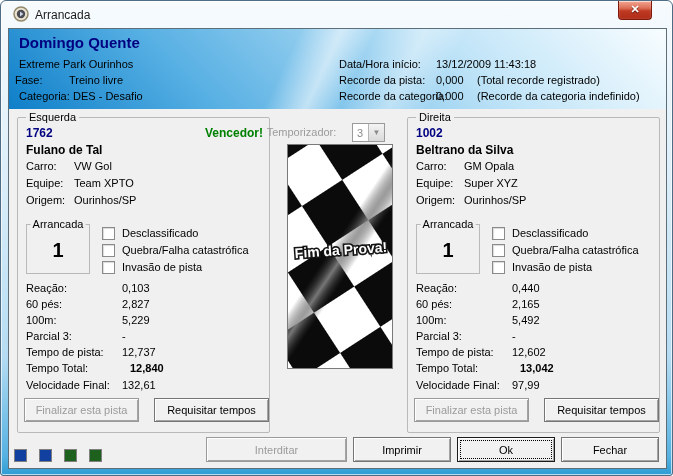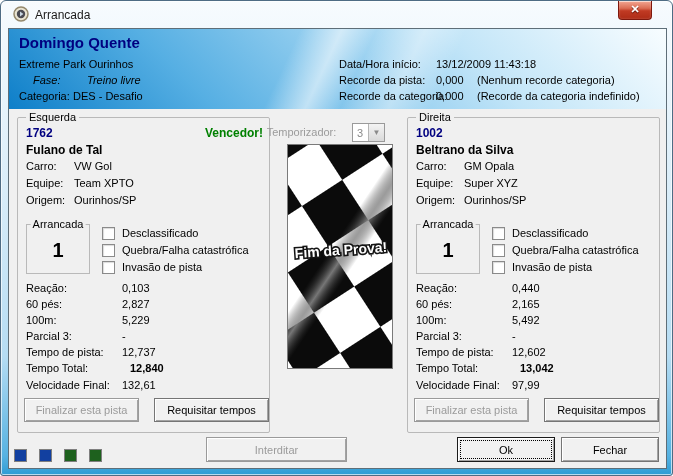--- a/index.html
+++ b/index.html
@@ -101,37 +101,37 @@
       <span>✕</span>
     </div>
   </div>
 
   <div class="client">
 
     <div class="banner">
       <div class="event-title">Domingo Quente</div>
       <div class="venue">Extreme Park Ourinhos</div>
 
-      <div class="brow" style="left:24px;top:45px;width:300px;font-style:italic;">
+      <div class="brow" style="left:6px;top:45px;width:300px;">
         <span class="bl">Fase:</span>
         <span class="bv" style="left:54px;">Treino livre</span>
       </div>
       <div class="brow" style="left:10px;top:61px;width:300px;">
         <span class="bl">Categoria:</span>
         <span class="bv" style="left:54px;">DES - Desafio</span>
       </div>
 
       <div class="brow" style="left:330px;top:29px;width:325px;">
         <span class="bl">Data/Hora início:</span>
         <span class="bv" style="left:97px;">13/12/2009 11:43:18</span>
       </div>
       <div class="brow" style="left:330px;top:45px;width:325px;">
         <span class="bl">Recorde da pista:</span>
         <span class="bv" style="left:97px;">0,000</span>
-        <span class="bv" style="left:138px;">(Nenhum recorde categoria)</span>
+        <span class="bv" style="left:138px;">(Total recorde registrado)</span>
       </div>
       <div class="brow" style="left:330px;top:61px;width:325px;">
         <span class="bl">Recorde da categoria:</span>
         <span class="bv" style="left:97px;">0,000</span>
         <span class="bv" style="left:138px;">(Recorde da categoria indefinido)</span>
       </div>
     </div>
 
     <div class="lane lane-left">
       <span class="legend">Esquerda</span>
@@ -300,17 +300,18 @@
       <div class="btn disabled" style="left:6px;top:280px;width:115px;height:24px;">Finalizar esta pista</div>
       <div class="btn" style="left:136px;top:280px;width:115px;height:24px;">Requisitar tempos</div>
     </div>
 
     <span class="sq" style="left: 5px; background: rgb(18, 64, 160);"></span>
     <span class="sq" style="left: 30px; background: rgb(18, 64, 160);"></span>
     <span class="sq" style="left: 55px; background: rgb(30, 97, 30);"></span>
     <span class="sq" style="left: 80px; background: rgb(30, 97, 30);"></span>
 
     <div class="btn disabled btn-interditar">Interditar</div>
+    <div class="btn btn-imprimir">Imprimir</div>
     <div class="btn focused btn-ok">Ok</div>
     <div class="btn btn-fechar">Fechar</div>
 
   </div>
 </div>
 
 </body></html>

